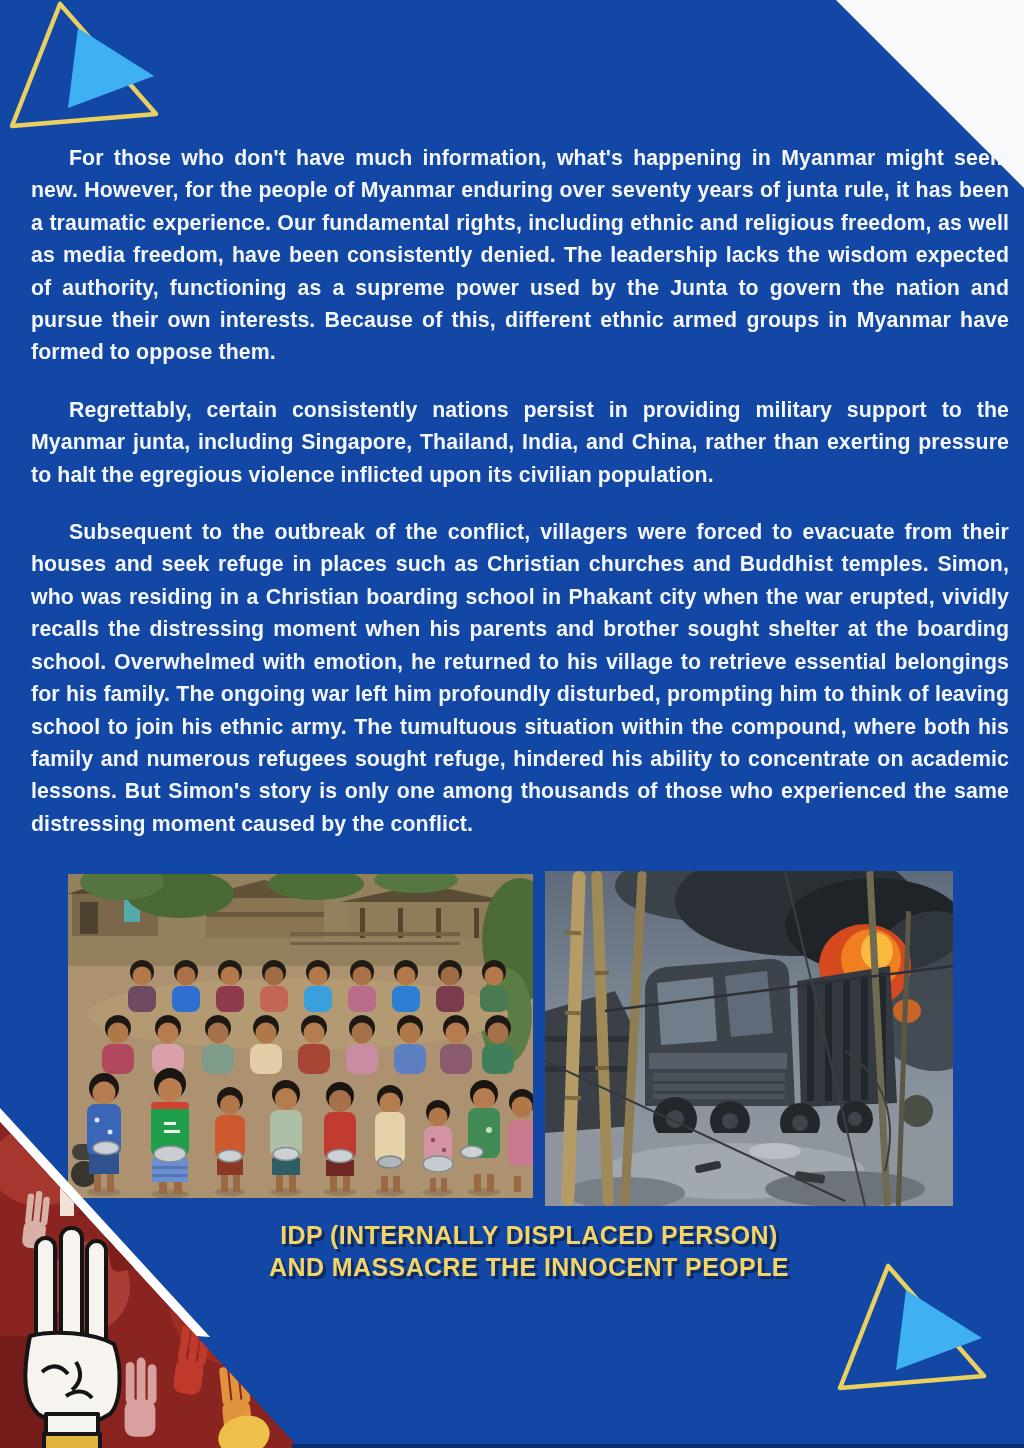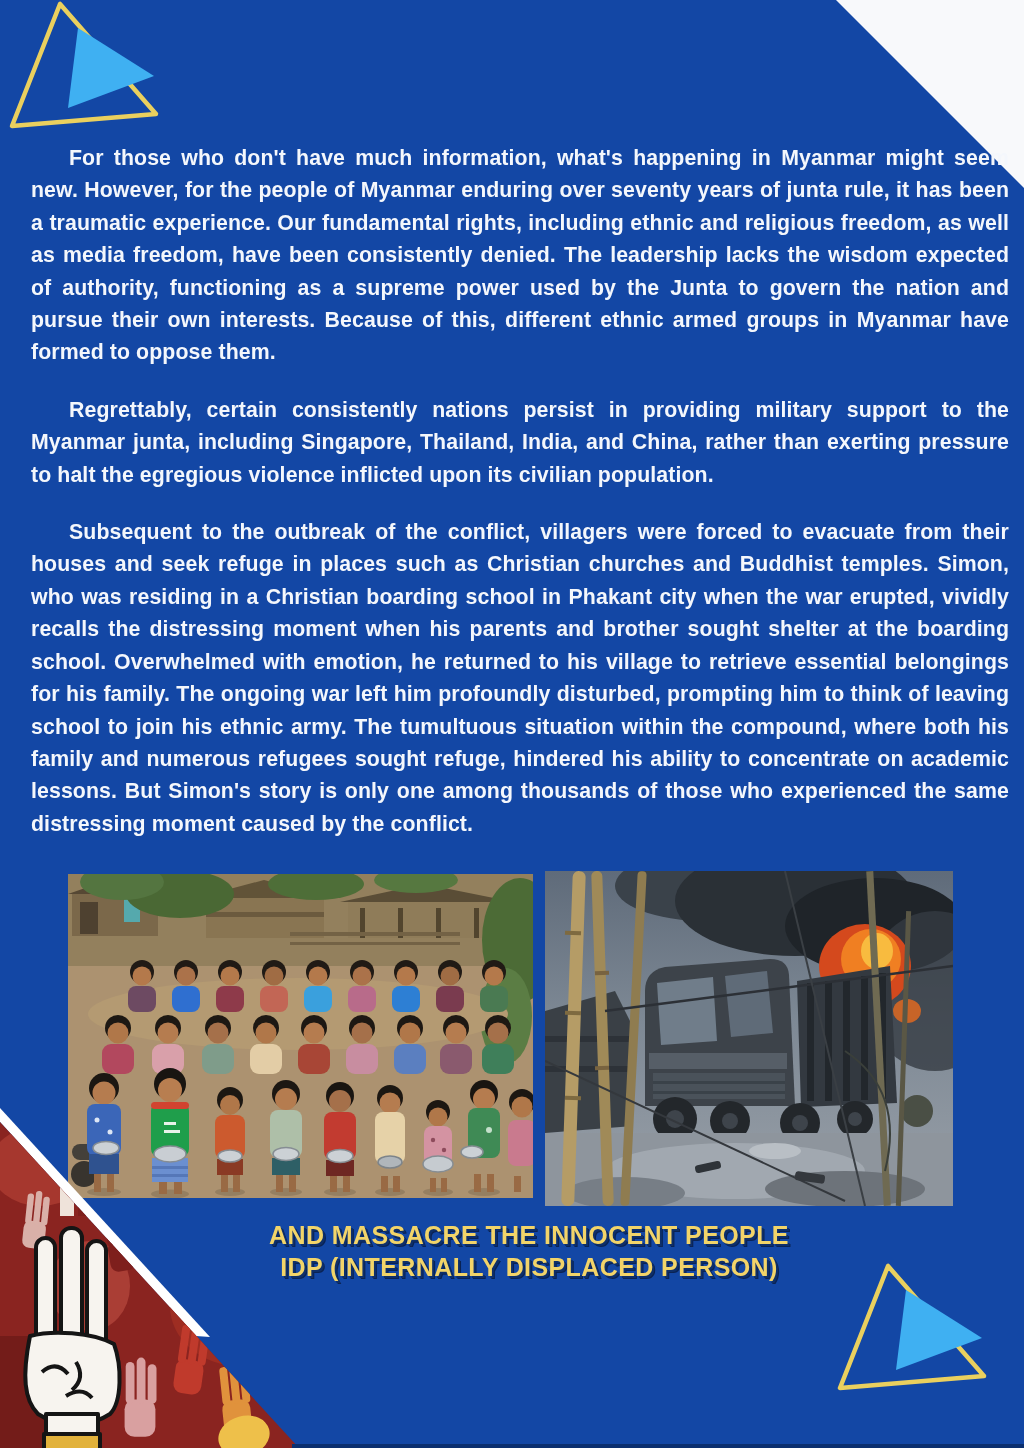--- a/index.html
+++ b/index.html
@@ -346,22 +346,22 @@
       <rect x="330" y="0" width="7" height="335" fill="#6f6a52" transform="rotate(-3 333 167)"></rect>
       <rect x="356" y="40" width="5" height="295" fill="#5a5745" transform="rotate(2 358 187)"></rect>
       <path d="M60,140 L408,95" stroke="#2c3036" stroke-width="2.5" fill="none"></path>
       <path d="M0,190 L300,330" stroke="#34383d" stroke-width="2" fill="none"></path>
       <path d="M240,0 L320,335" stroke="#3a3f44" stroke-width="2" fill="none"></path>
       <path d="M300,180 q60,40 40,120" stroke="#3a3f3a" stroke-width="2" fill="none"></path>
     </svg>
   </figure>
 
   <div class="caption">
+    <div>IDP (INTERNALLY DISPLACED PERSON)</div>
     <div>AND MASSACRE THE INNOCENT PEOPLE</div>
-    <div>IDP (INTERNALLY DISPLACED PERSON)</div>
   </div>
 
   <svg class="corner-art" viewBox="0 0 312 342" preserveAspectRatio="none" aria-label="three-finger-salute-protest-collage">
     <defs>
       <clipPath id="artClip">
           <polygon points="0,16 299,342 0,342"></polygon>
         </clipPath>
     </defs>
     <polygon points="0,2 210,231 196,230 0,16" fill="#ffffff"></polygon>
     <g clip-path="url(#artClip)">

